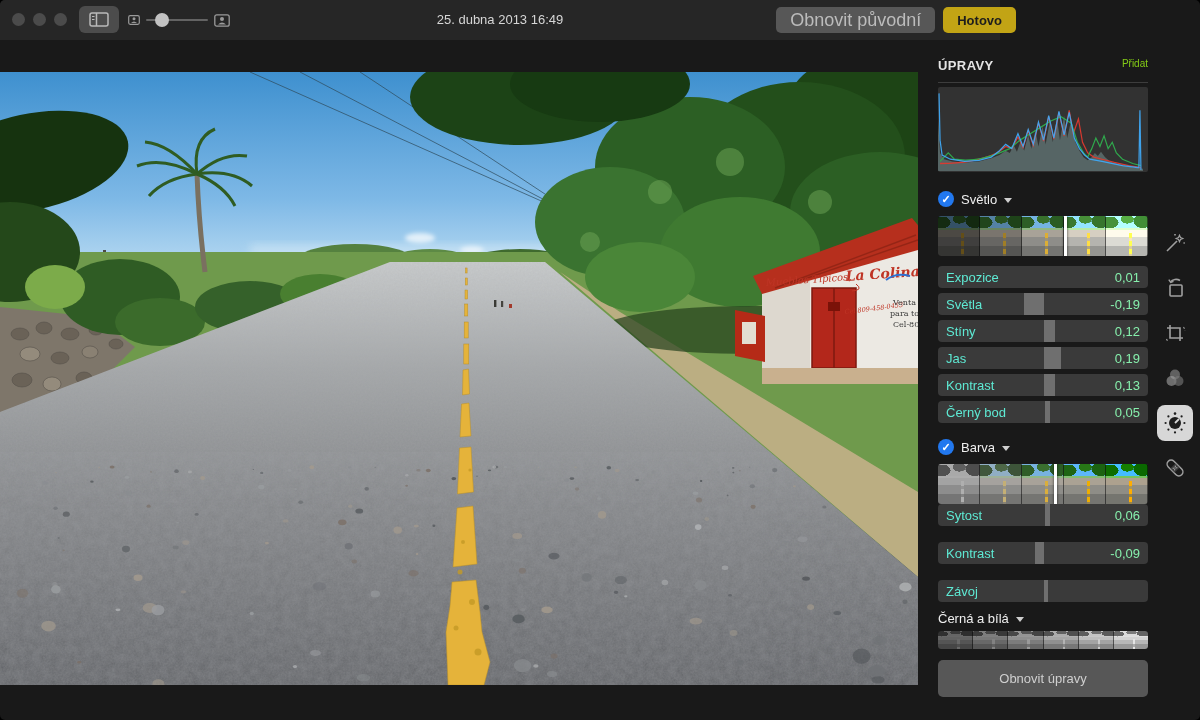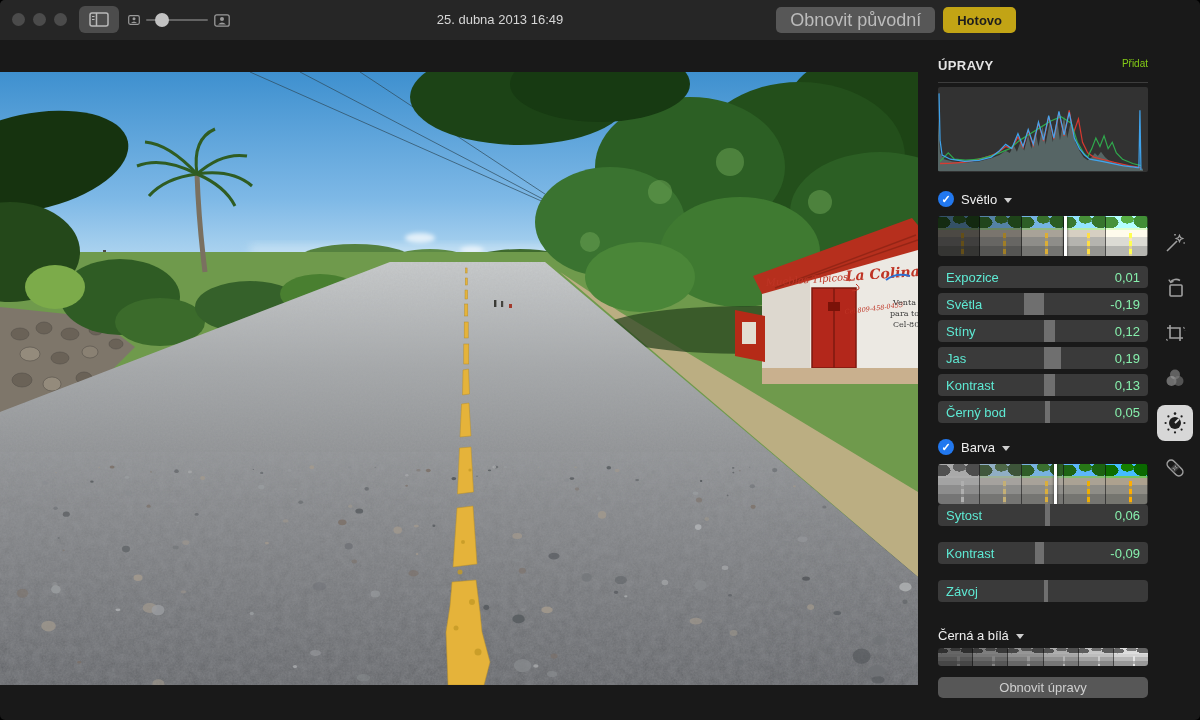--- a/index.html
+++ b/index.html
@@ -33,21 +33,21 @@
   .pinner{position:relative;margin:0 12px 0 10px;}
   .phead{margin-top:18px;height:22px;display:flex;justify-content:space-between;}
   .phead .h1{font-size:13px;font-weight:bold;letter-spacing:.4px;color:#e4e4e4;}
   .phead .add{font-size:10px;font-weight:normal;color:#84cc16;text-decoration:none;}
   .pdivider{margin-top:2px;height:1px;background:#3d3d3d;}
   .histlabel{margin-top:3px;height:18px;display:flex;align-items:center;gap:4px;font-size:13px;color:#e6e6e6;cursor:default;}
   .caret{width:0;height:0;border-left:4px solid transparent;border-right:4px solid transparent;
          border-top:5px solid #cfcfcf;display:inline-block;margin-top:2px;}
   .histbox{margin-top:4px;height:85px;background:#323232;border-radius:2px;overflow:hidden;}
   .sechead{height:20px;display:flex;align-items:center;gap:7px;font-size:13px;color:#efefef;}
-  .sechead.light{margin-top:17px;} .sechead.color{margin-top:14px;} .sechead.bw{margin-top:23px;text-align:center;}
+  .sechead.light{margin-top:17px;} .sechead.color{margin-top:14px;} .sechead.bw{margin-top:6px;text-align:center;}
   .chk{width:16px;height:16px;border-radius:50%;background:#2278ef;color:#fff;font-size:11px;line-height:16px;
        text-align:center;font-weight:bold;}
   .strip{position:relative;display:flex;border-radius:3px;overflow:hidden;background:#000;}
   .strip.light{margin-top:7px;height:40px;}
   .strip.color{margin-top:7px;height:40px;}
   .strip.bw{margin-top:3px;height:18px;}
   .scene{position:relative;flex:1;min-width:0;border-right:1px solid rgba(0,0,0,.5);
     background:
       radial-gradient(ellipse 34% 24% at 10% 16%, #2d5f26 0 60%, rgba(0,0,0,0) 61%),
       radial-gradient(ellipse 38% 28% at 90% 13%, #2a5c23 0 60%, rgba(0,0,0,0) 61%),
@@ -57,21 +57,21 @@
   .scene::after{content:"";position:absolute;left:56%;top:42%;bottom:0;width:7%;
       background:repeating-linear-gradient(180deg,#dcae35 0 5px, rgba(220,174,53,.25) 5px 8px);}
   .indicator{position:absolute;top:-1px;bottom:-1px;width:3px;background:#fff;box-shadow:0 0 3px rgba(0,0,0,.7);z-index:2;}
   .sliders{display:flex;flex-direction:column;gap:5px;}
   .sliders.light{margin-top:10px;} .sliders.color{gap:16px;}
   .srow{position:relative;height:22px;background:#3a3a3a;border-radius:4px;overflow:hidden;
         display:flex;align-items:center;justify-content:space-between;font-size:13px;cursor:ew-resize;}
   .srow .sl{color:#5eead4;padding-left:8px;z-index:1;}
   .srow .sv{color:#86efac;padding-right:8px;z-index:1;}
   .shandle{position:absolute;top:0;bottom:0;background:#6f6f6f;}
-  .resetbtn{margin-top:11px;width:100%;height:21px;background:#575757;color:#cfcfcf;border:none;border-radius:5px;
+  .resetbtn{margin-top:11px;width:100%;height:37px;background:#575757;color:#cfcfcf;border:none;border-radius:5px;
             font-size:13px;font-family:inherit;}
 
   
   .rail{position:absolute;right:2px;top:225px;width:46px;display:flex;flex-direction:column;gap:9px;align-items:center;}
   .tool{width:36px;height:36px;border:none;background:transparent;border-radius:8px;display:flex;
         align-items:center;justify-content:center;padding:0;cursor:pointer;}
   .tool.selected{background:#d7d7d7;}
 </style>
 </head>
 <body>

